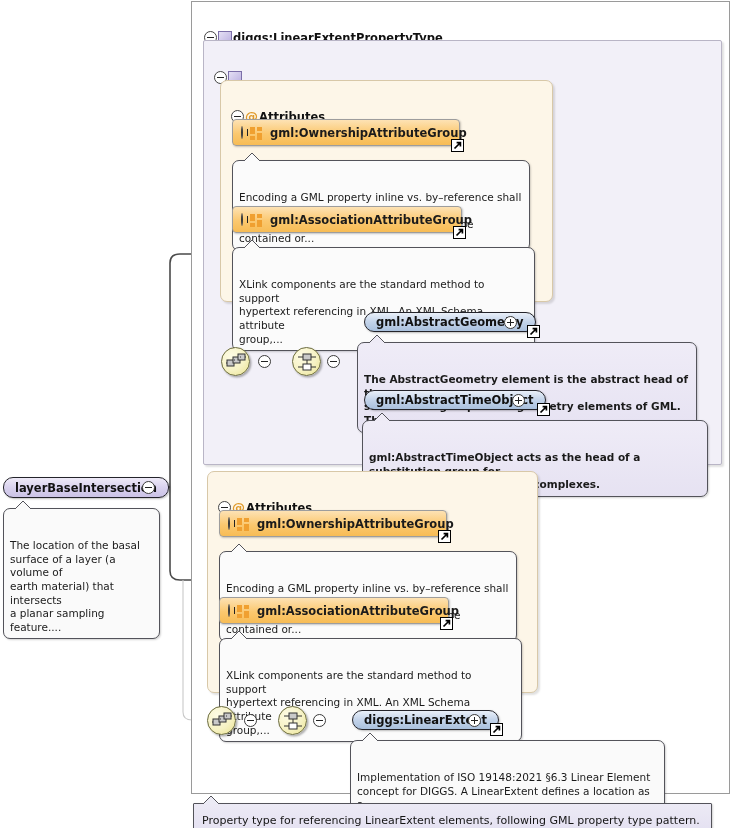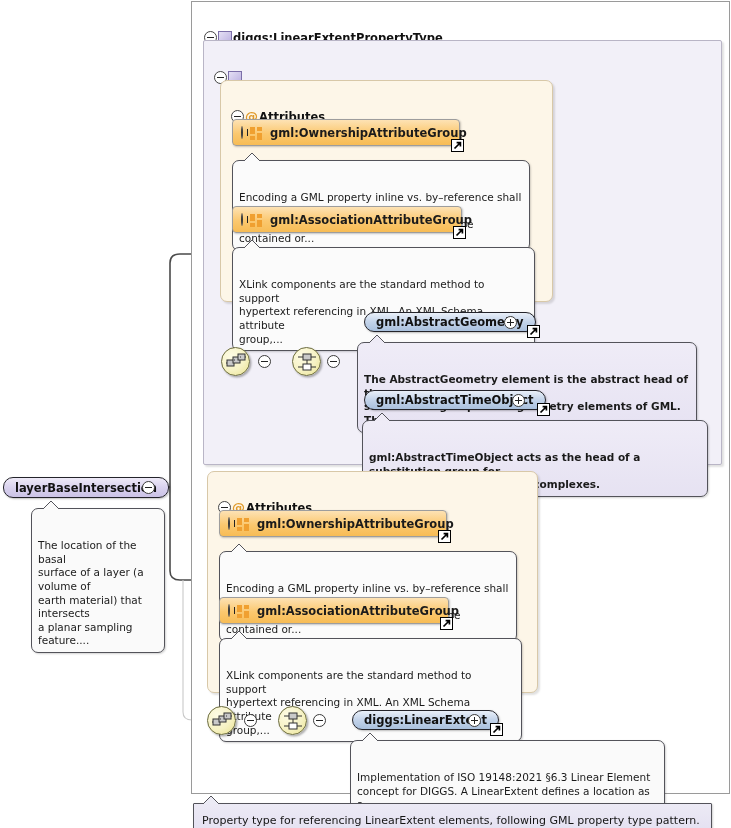--- a/index.html
+++ b/index.html
@@ -464,21 +464,21 @@
     <span>Implementation of ISO 19148:2021 §6.3 Linear Element
 concept for DIGGS. A LinearExtent defines a location as a
 linear...</span>
   </div>
 
   <div class="elbox lav" style="left:3px; top:477px; height:21px;">
     <span>layerBaseIntersection</span>
   </div>
   <div class="ccirc" style="left:142px; top:481px;"></div>
 
-  <div class="doc plain" style="left:3px; top:508px; width:134px;margin-left:28px;">
+  <div class="doc plain" style="left:3px; top:508px; width:157px;">
     <svg class="notchsvg" width="18" height="10" viewBox="0 0 18 10">
       <path d="M1 9 L9 1 L17 9" stroke="#53535a" stroke-width="1" fill="#fafafa"></path>
     </svg>
     <span>The location of the basal
 surface of a layer (a volume of
 earth material) that intersects
 a planar sampling feature....</span>
   </div>
 
   <div class="caption" style="left:193px; top:803px; width:519px; height:21px;">

